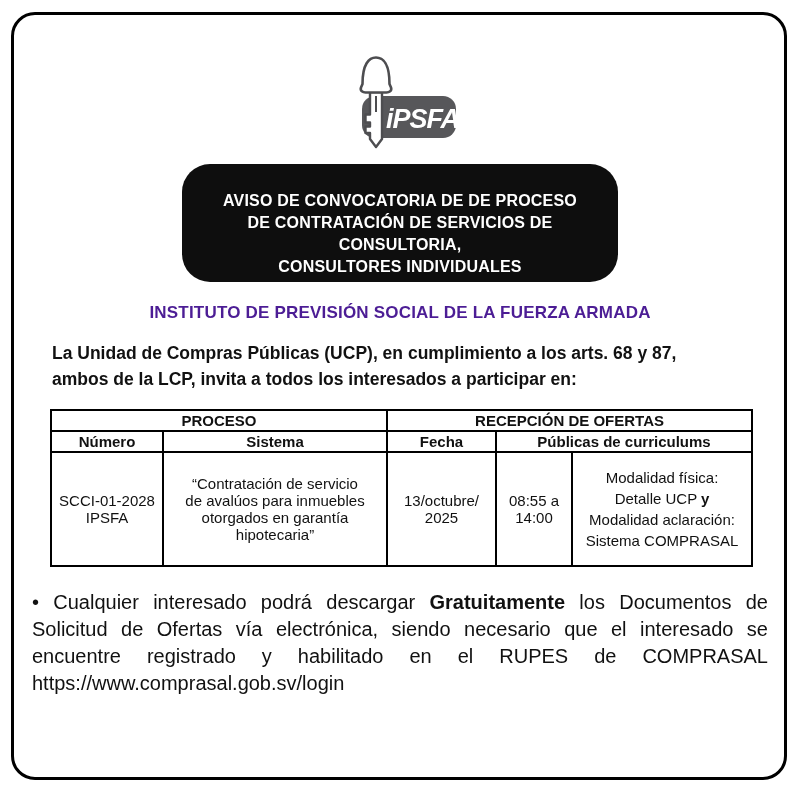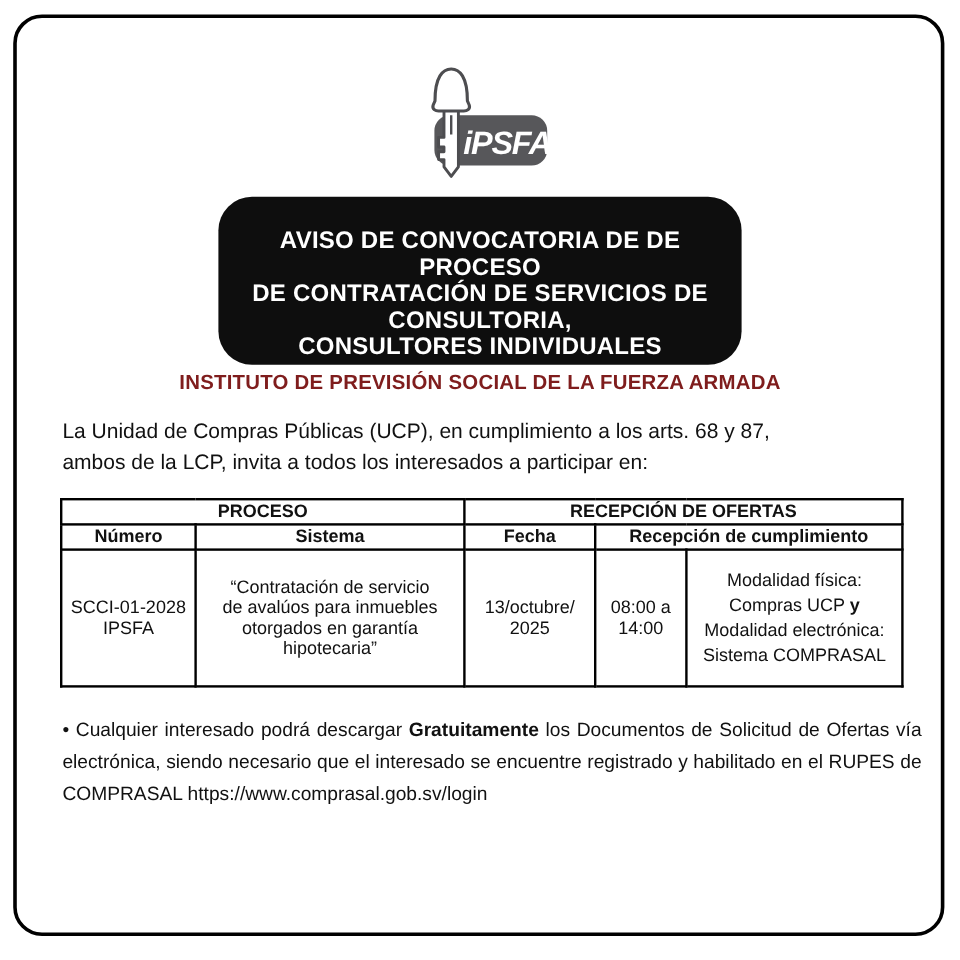--- a/index.html
+++ b/index.html
@@ -4,36 +4,36 @@
 <style>
   * { margin:0; padding:0; box-sizing:border-box; }
   html,body { width:800px; height:800px; background:#ffffff; font-family:"Liberation Sans", sans-serif; color:#111; }
   .page { position:relative; width:800px; height:800px; background:#fff; overflow:hidden; }
   .frame { position:absolute; left:11px; top:12px; width:776px; height:768px; border:3px solid #000; border-radius:24px; pointer-events:none; }
   .content { position:absolute; left:0; top:16px; width:800px; height:800px; }
 
   .logo-wrap { text-align:center; padding-top:36px; height:138px; }
 
   .banner { width:436px; margin:10px auto 0 auto; background:#0e0e0e; color:#fff; border-radius:28px;
-            text-align:center; font-weight:bold; font-size:20px; line-height:22px; padding:4px 8px;
+            text-align:center; font-weight:bold; font-size:16px; line-height:22px; padding:4px 8px;
             white-space:pre-line; letter-spacing:0.2px; }
 
-  .heading { margin-top:5px; text-align:center; color:#7f1d1d; font-weight:bold; font-size:17px; letter-spacing:0.2px; }
+  .heading { margin-top:21px; text-align:center; color:#4c1d95; font-weight:bold; font-size:17px; letter-spacing:0.2px; }
 
-  .intro { margin:17px 58px 0 52px; font-weight:normal; font-size:17.5px; line-height:26px; white-space:pre-line; }
+  .intro { margin:17px 58px 0 52px; font-weight:bold; font-size:17.5px; line-height:26px; white-space:pre-line; }
 
   table.offers { border-collapse:collapse; margin:17px 0 0 50px; width:701px; table-layout:fixed;
                  text-align:center; font-size:15px; }
   table.offers, table.offers th, table.offers td { border:2px solid #000; }
   table.offers th { font-weight:bold; height:16px; padding:1px 2px; }
   table.offers td { height:114px; vertical-align:middle; padding:2px 4px; }
   .preline { white-space:pre-line; }
   td.modal div { line-height:21px; }
 
-  .bullets { margin:22px 32px 0 52px; font-size:16px; line-height:27px; text-align:justify; }
+  .bullets { margin:22px 32px 0 32px; font-size:20px; line-height:27px; text-align:justify; }
   .bullets p { margin:0; }
 </style>
 </head>
 <body>
 
 <div class="page">
   <div class="frame"></div>
   <div class="content">
 
     <div class="logo-wrap">
@@ -71,37 +71,37 @@
       </colgroup>
       <tbody>
           <tr>
         <th colspan="2">PROCESO</th>
         <th colspan="3">RECEPCIÓN DE OFERTAS</th>
       </tr>
       <tr>
         <th>Número</th>
         <th>Sistema</th>
         <th>Fecha</th>
-        <th colspan="2">Recepción de cumplimiento</th>
+        <th colspan="2">Públicas de curriculums</th>
       </tr>
       <tr>
         <td class="preline">SCCI-01-2028
 IPSFA</td>
         <td class="preline">“Contratación de servicio
 de avalúos para inmuebles
 otorgados en garantía
 hipotecaria”</td>
         <td class="preline">13/octubre/
 2025</td>
-        <td class="preline">08:00 a
+        <td class="preline">08:55 a
 14:00</td>
         <td class="modal">
           <div>Modalidad física:</div>
-          <div><span>Compras UCP </span><b>y</b></div>
-          <div>Modalidad electrónica:</div>
+          <div><span>Detalle UCP </span><b>y</b></div>
+          <div>Modalidad aclaración:</div>
           <div>Sistema COMPRASAL</div>
         </td>
       </tr>
     </tbody>
       </table>
 
     <div class="bullets">
       <p><span>•  Cualquier interesado podrá descargar </span><b>Gratuitamente</b><span> los Documentos de Solicitud de Ofertas vía electrónica, siendo necesario que el interesado se encuentre registrado y habilitado en el RUPES de COMPRASAL https://www.comprasal.gob.sv/login</span></p>
     </div>
 

